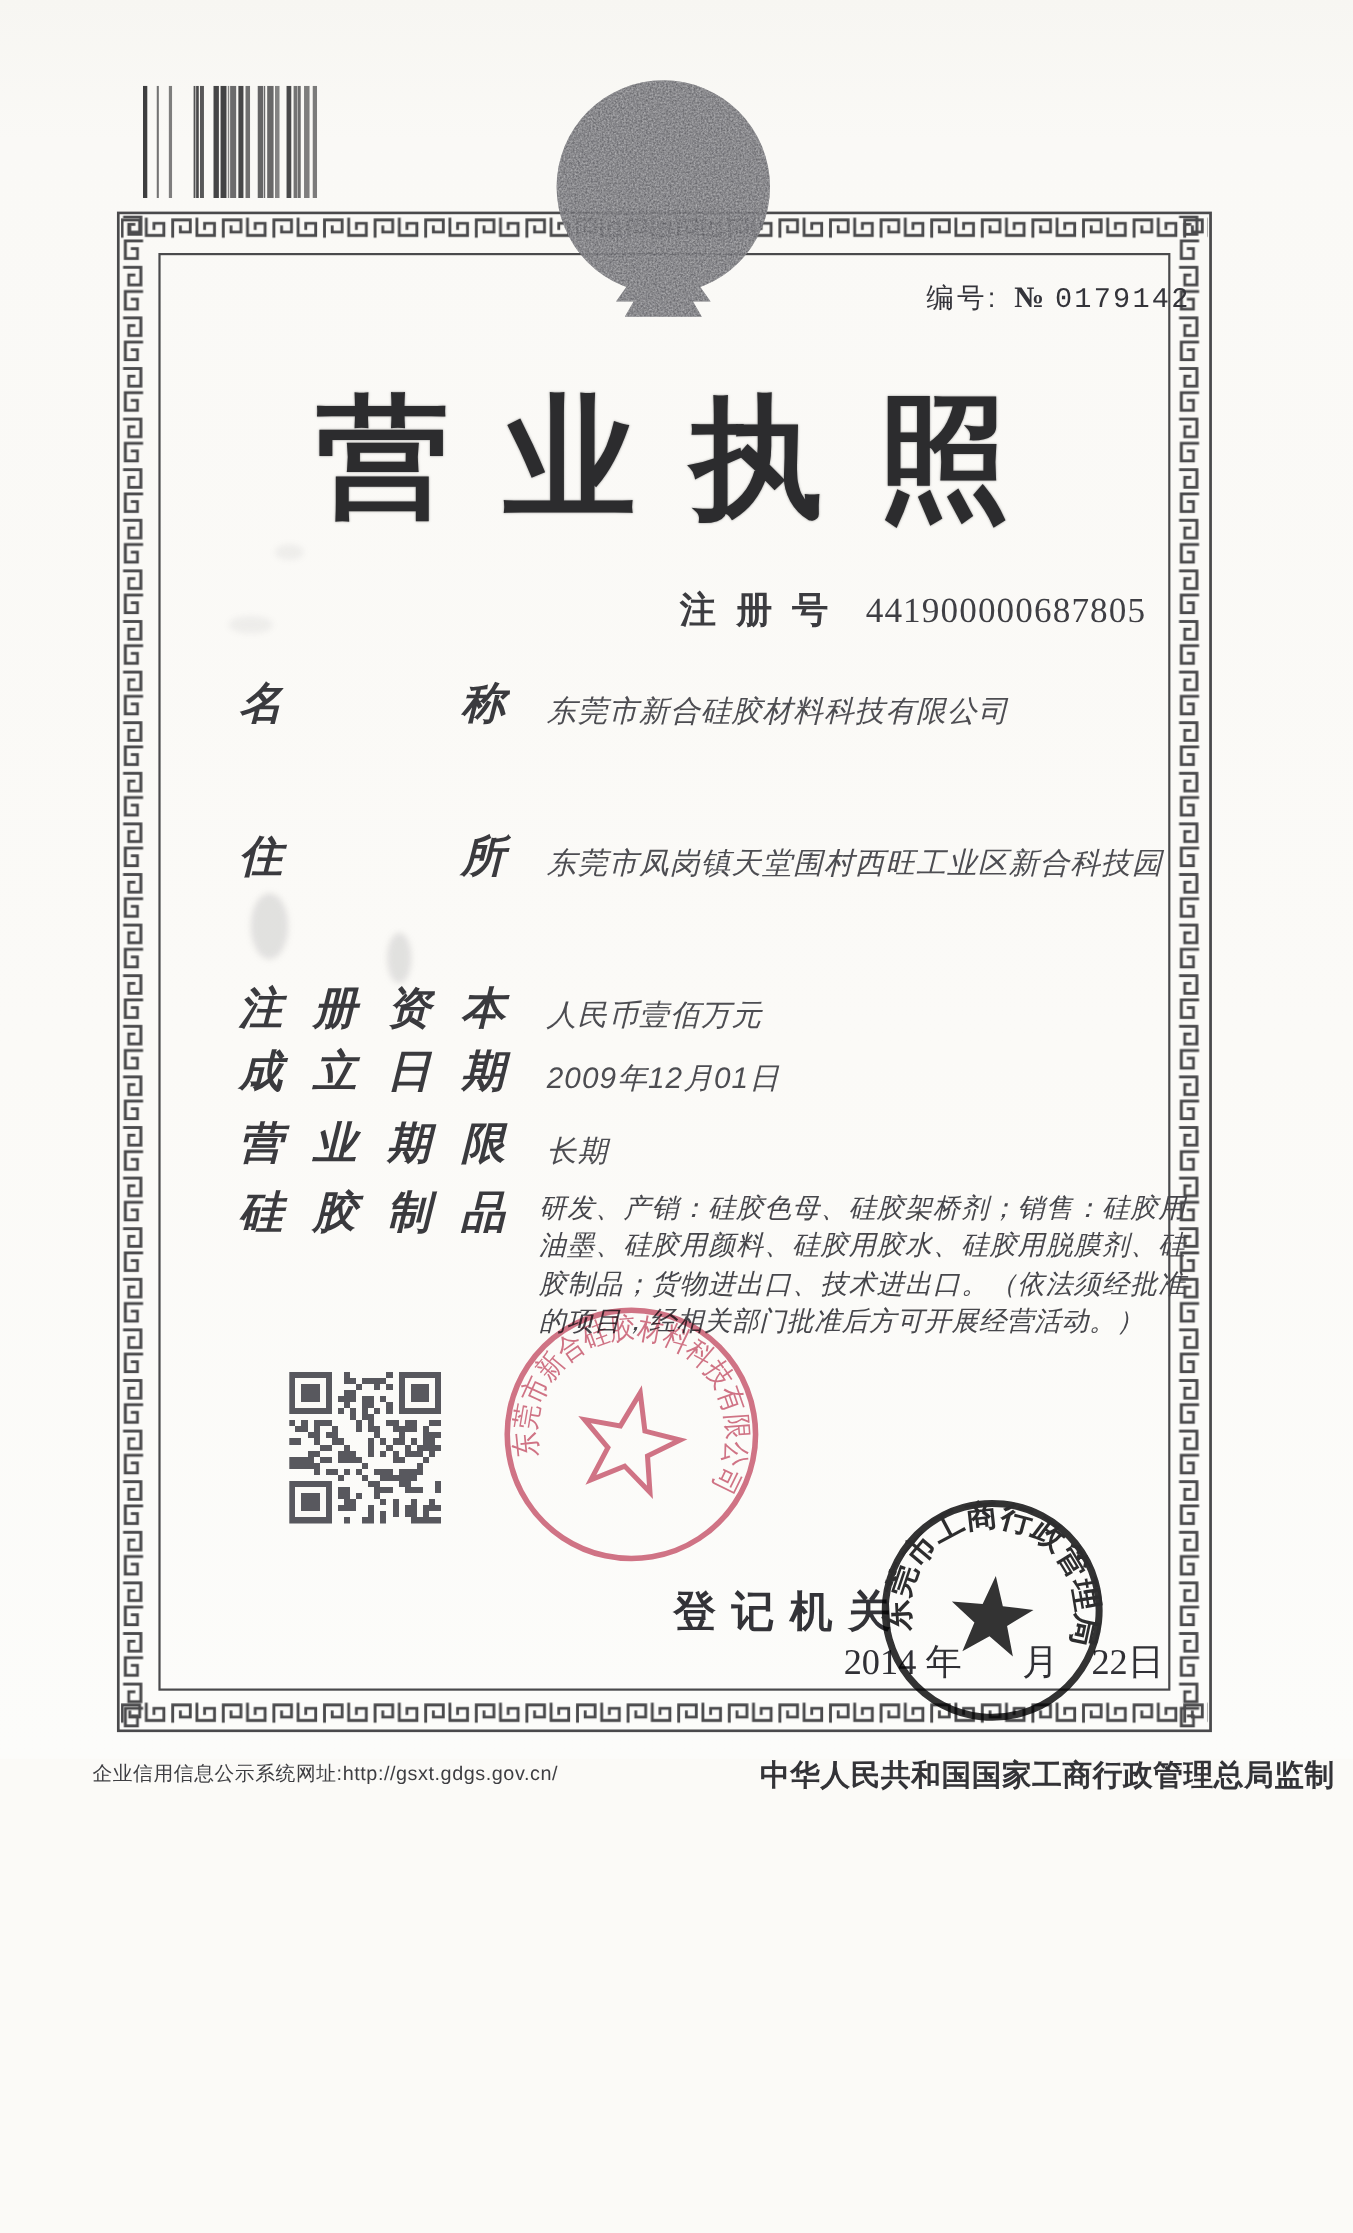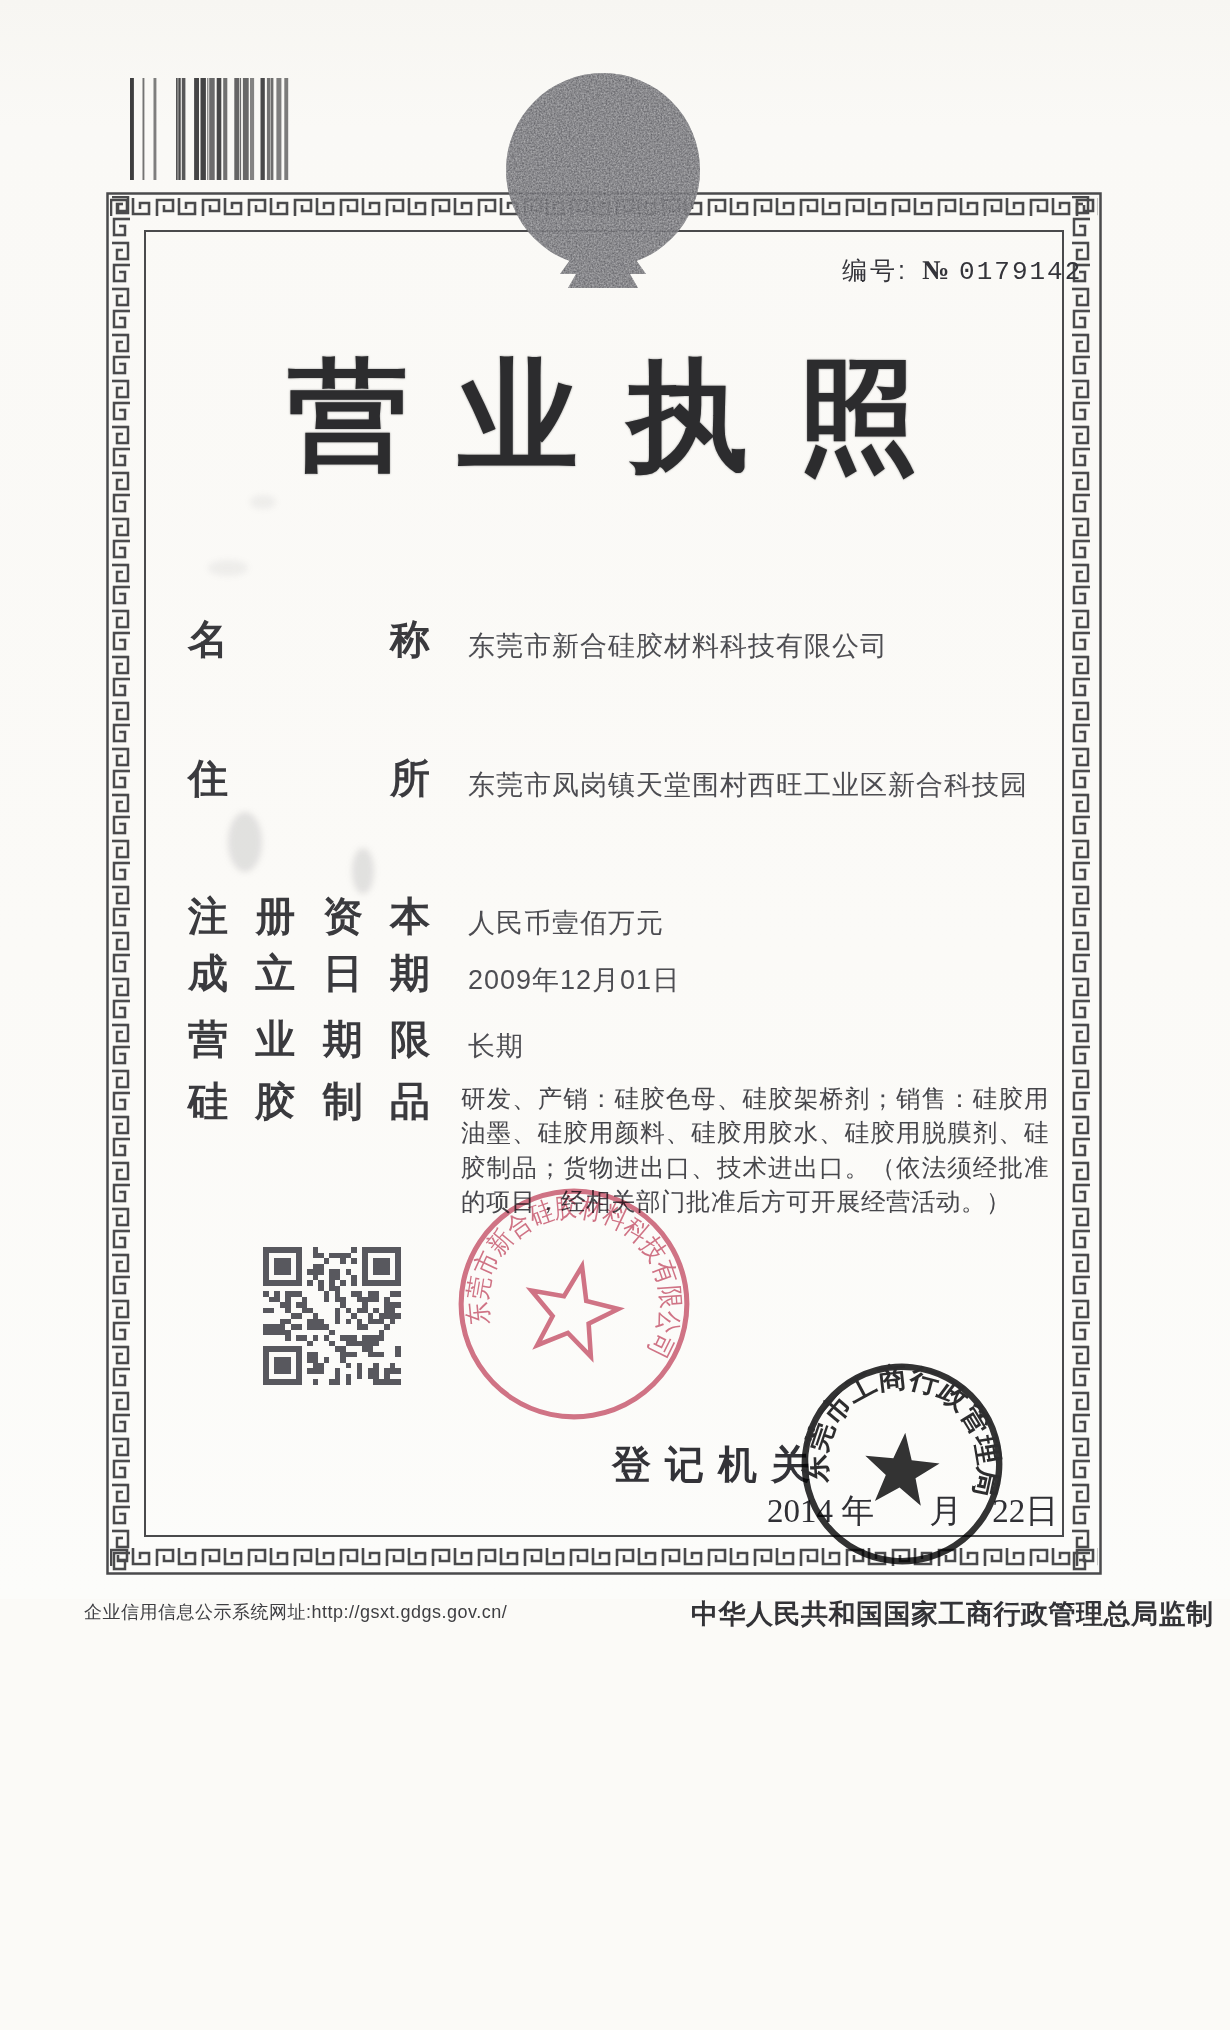--- a/index.html
+++ b/index.html
@@ -19,21 +19,21 @@
   .serial .num{font-family:"Liberation Mono",monospace;font-size:26px;letter-spacing:2px;}
   
   .title{position:absolute;left:288px;top:336px;z-index:10;font-size:120px;font-weight:bold;
          color:#2c2c2e;letter-spacing:50px;white-space:nowrap;
          text-shadow:0 0 2px rgba(40,40,40,.55);}
   
   .regno{position:absolute;left:618px;top:532px;z-index:10;white-space:nowrap;}
   .regno .lbl{font-family:"Liberation Serif",serif;font-size:33px;font-weight:600;letter-spacing:18px;color:#3c3c40;}
   .regno .val{font-family:"Liberation Serif",serif;font-size:32px;color:#3f3f44;letter-spacing:1px;margin-left:16px;}
   
-  .row{position:absolute;left:188px;z-index:10;}
+  .row{position:absolute;left:217px;z-index:10;font-style:italic;}
   .flabel{display:inline-block;width:242px;font-family:"Liberation Serif",serif;font-size:40px;
           font-weight:600;color:#3a3a3e;text-align:justify;text-align-last:justify;text-justify:inter-character;line-height:1.1;}
   .fvalue{position:absolute;left:280px;top:10px;font-size:27px;color:#4d4d52;white-space:nowrap;letter-spacing:1px;}
   .fvalue.small{font-size:26px;}
   .scopeval{position:absolute;left:273px;top:2px;width:588px;font-size:24.5px;color:#46464b;
             line-height:1.4;white-space:normal;text-align:justify;letter-spacing:.5px;}
   
   .registrar{position:absolute;left:612px;top:1438px;z-index:10;font-family:"Liberation Serif",serif;
              font-size:39px;font-weight:600;letter-spacing:14px;color:#333338;white-space:nowrap;}
   .issuedate{position:absolute;left:767px;top:1489px;z-index:10;font-size:33px;color:#303035;white-space:nowrap;font-family:"Liberation Serif",serif;}
@@ -123,20 +123,23 @@
     <rect x="962" y="4" width="30" height="1375" fill="url(#mv)"></rect>
     <rect x="39" y="39" width="918" height="1305" fill="none" stroke="#4a4a4c" stroke-width="2"></rect>
   </svg>
 
   <div class="serial">
     <span class="lbl">编号:</span><span class="nomark">№</span><span class="num">0179142</span>
   </div>
 
   <div class="title">营业执照</div>
 
+  <div class="regno">
+    <span class="lbl">注册号</span><span class="val">441900000687805</span>
+  </div>
 
   <div class="row" style="top:618px">
     <span class="flabel">名称</span>
     <span class="fvalue">东莞市新合硅胶材料科技有限公司</span>
   </div>
   <div class="row" style="top:757px">
     <span class="flabel">住所</span>
     <span class="fvalue">东莞市凤岗镇天堂围村西旺工业区新合科技园</span>
   </div>
   <div class="row" style="top:895px">

